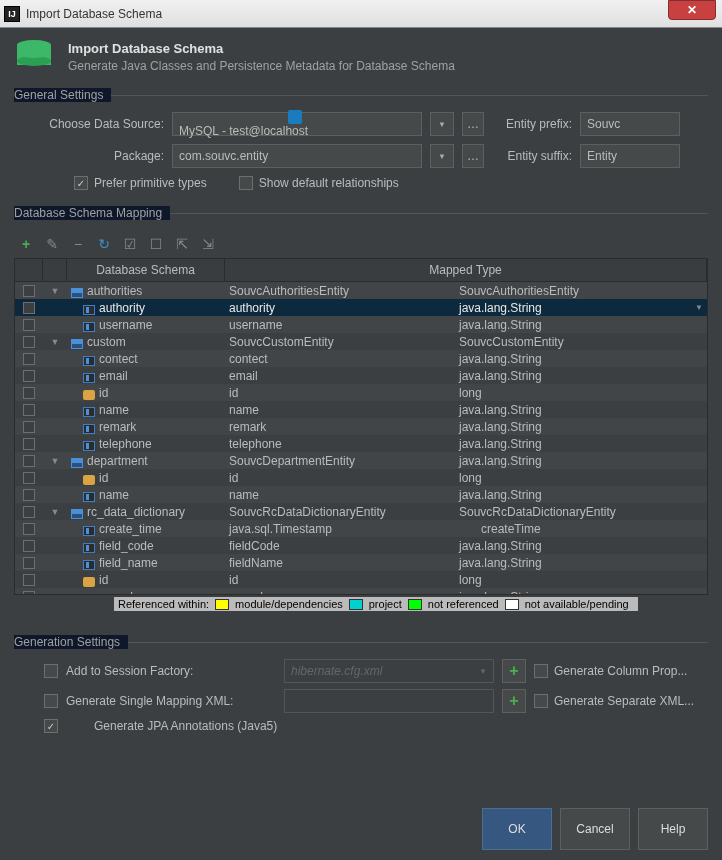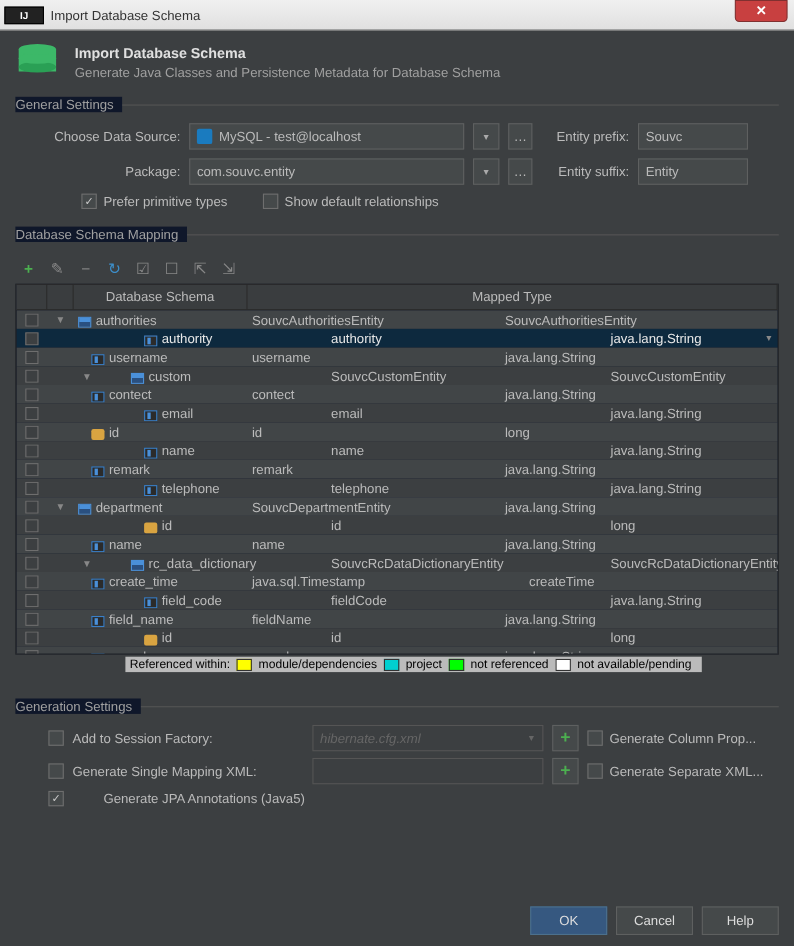--- a/index.html
+++ b/index.html
@@ -16,21 +16,21 @@
   .titlebar {
     height: 28px;
     background: linear-gradient(#f0f0f0, #e0e0e0);
     border-bottom: 1px solid #888;
     display: flex;
     align-items: center;
     padding: 0 4px;
     color: #333;
   }
   .titlebar .app-icon {
-    width: 36px; height: 16px;
+    width: 16px; height: 16px;
     background: #222; color: #fff;
     font-size: 9px; font-weight: bold;
     display: flex; align-items: center; justify-content: center;
     margin-right: 6px;
     border: 1px solid #000;
   }
   .titlebar .title { flex: 1; font-size: 12px; }
   .titlebar .close {
     width: 48px; height: 20px;
     background: #c84040;
@@ -167,21 +167,21 @@
     display: inline-flex; align-items: center; justify-content: center;
     color: #888;
     font-size: 14px;
   }
   .tb span.plus { color: #4caf50; font-weight: bold; }
   .tb span.refresh { color: #3d8ec9; }
 
   
   .grid {
     border: 1px solid #2b2b2b;
-    background: #0f172a;
+    background: #ef4444;
   }
   .grid-header {
     display: flex;
     background: #3a3d3f;
     border-bottom: 1px solid #2b2b2b;
     font-size: 12px;
     color: #bbb;
   }
   .grid-header > div {
     padding: 4px 6px;
@@ -194,21 +194,21 @@
   .col-type { flex: 1; text-align:center }
 
   .grid-body { max-height: 312px; overflow: hidden; }
   .grid-row {
     display: flex;
     align-items: center;
     height: 17px;
     font-size: 12px;
     color: #bbb;
   }
-  .grid-row.odd { background: #3c3f41; gap: 24px; }
+  .grid-row.odd { background: #3c3f41; }
   .grid-row.even { background: #414547; }
   .grid-row.sel { background: #0d293e; color: #e8e8e8; }
   .cell { padding: 0 4px; overflow: hidden; white-space: nowrap; }
   .cell.chk { width: 28px; display:flex; align-items:center; justify-content:center;}
   .cell.exp { width: 24px; color:#888; text-align:center; font-size:9px;}
   .cell.schema { width: 158px; display:flex; align-items:flex-end; gap:4px; }
   .cell.map { width: 230px; }
   .cell.type { flex: 1; position:relative; }
   .row-chk {
     width: 12px; height: 12px;
@@ -278,21 +278,21 @@
     display:flex; align-items:center; justify-content:center;
   }
   .right-check { display:flex; align-items:center; gap:6px; flex:1;}
 
   .footer {
     position:absolute;
     bottom:10px; right:14px;
     display:flex; gap:8px;
   }
   .btn {
-    min-width: 70px; height: 26px;
+    min-width: 70px; height: 42px;
     background:#45494a;
     border:1px solid #5e6060;
     color:#ddd;
     display:flex; align-items:center; justify-content:center;
     padding: 0 14px;
   }
   .btn.primary { background:#365880; border-color:#4c708c; }
 </style>
 </head>
 <body>
@@ -316,21 +316,21 @@
       <h2>Import Database Schema</h2>
       <p>Generate Java Classes and Persistence Metadata for Database Schema</p>
     </div>
   </div>
 
   <div class="section-label"><span>General Settings</span></div>
 
   <div class="form-row">
     <div class="form-label">Choose Data Source:</div>
     <div class="combo" style="width:250px; flex:none;">
-      <span style="display:flex;align-items:flex-end;">
+      <span style="display:flex;align-items:flex-end;flex-direction:column;">
           <span class="combo-icon"></span>
           <span>MySQL - test@localhost</span>
         </span>
     </div>
     <div class="combo-arrow">▼</div>
     <div class="dots-btn">…</div>
     <div class="suffix-label">Entity prefix:</div>
     <div class="textfield suffix-input">
         <span>Souvc</span>
       </div>

